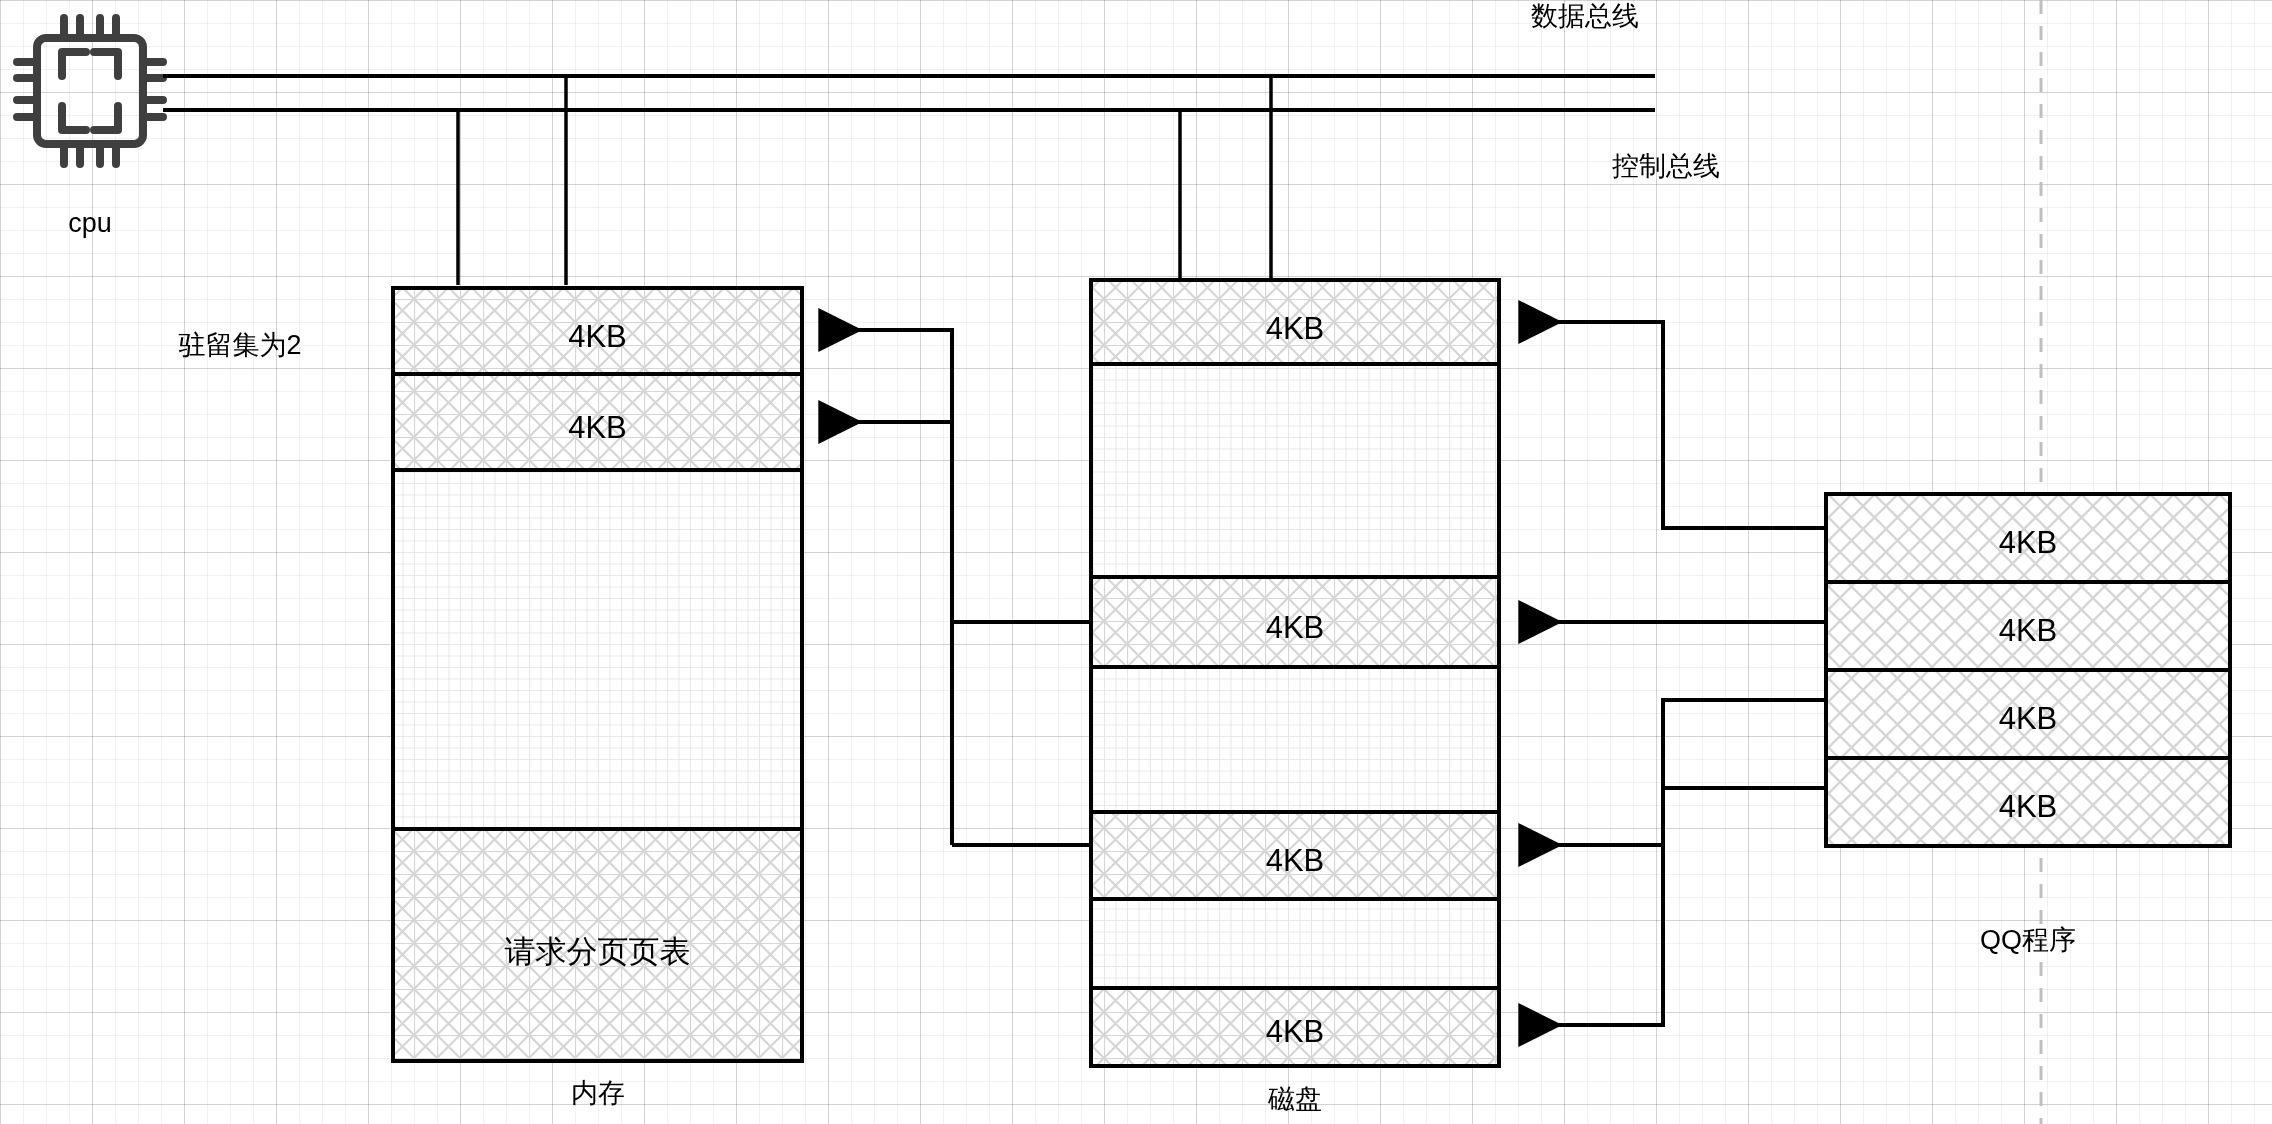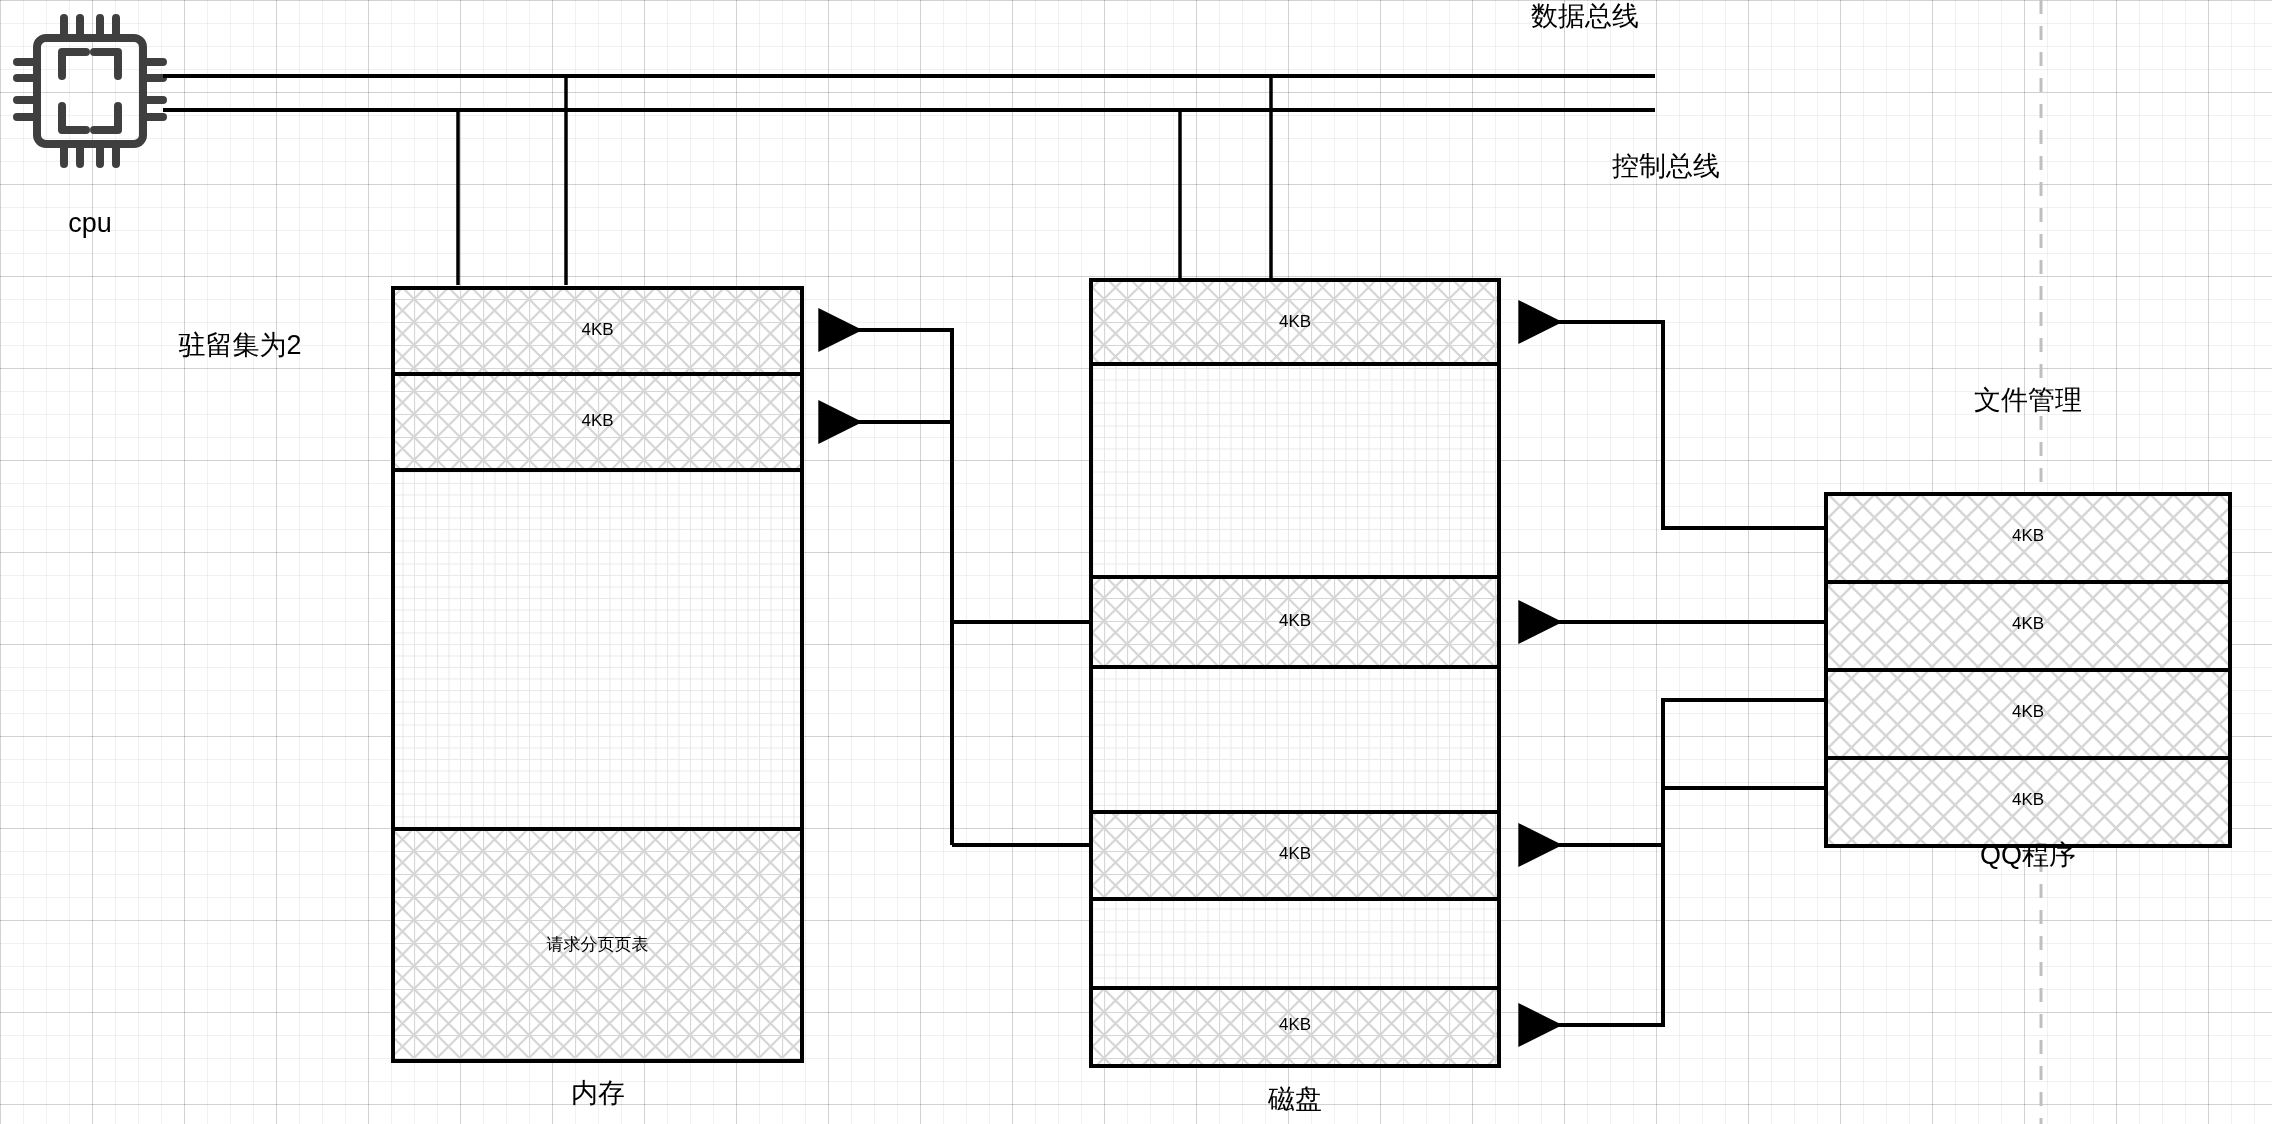--- a/index.html
+++ b/index.html
@@ -33,21 +33,21 @@
     color: #000000;
     font-size: 27px;
     line-height: 36px;
     white-space: pre;
     text-align: center;
     font-family: "Liberation Sans", "DejaVu Sans", sans-serif;
   }
   .blk-label {
     position: absolute;
     color: #000000;
-    font-size: 17px;
+    font-size: 31px;
     line-height: 1;
     white-space: pre;
     text-align: center;
     font-family: "Liberation Sans", "DejaVu Sans", sans-serif;
   }
 </style>
 </head>
 <body>
 
 <div id="canvas">
@@ -148,22 +148,21 @@
 
   <div class="lbl" style="left:498px; top:1075px; width:200px;">内存</div>
 
   <div class="blk-label" style="left:1091px; top:313px; width:408px;">4KB</div>
   <div class="blk-label" style="left:1091px; top:612px; width:408px;">4KB</div>
   <div class="blk-label" style="left:1091px; top:845px; width:408px;">4KB</div>
   <div class="blk-label" style="left:1091px; top:1016px; width:408px;">4KB</div>
 
   <div class="lbl" style="left:1195px; top:1075px; width:200px;margin-top:6px;">磁盘</div>
 
-  <div class="lbl" style="left:1818px; top:382px; width:420px;">文件管理</div>
 
   <div class="blk-label" style="left:1826px; top:527px; width:404px;">4KB</div>
   <div class="blk-label" style="left:1826px; top:615px; width:404px;">4KB</div>
   <div class="blk-label" style="left:1826px; top:703px; width:404px;">4KB</div>
   <div class="blk-label" style="left:1826px; top:791px; width:404px;">4KB</div>
 
-  <div class="lbl" style="left:1928px; top:837px; width:200px;">QQ程序</div>
+  <div class="lbl" style="left:1928px; top:922px; width:200px;">QQ程序</div>
 
 </div>
 
 </body></html>

